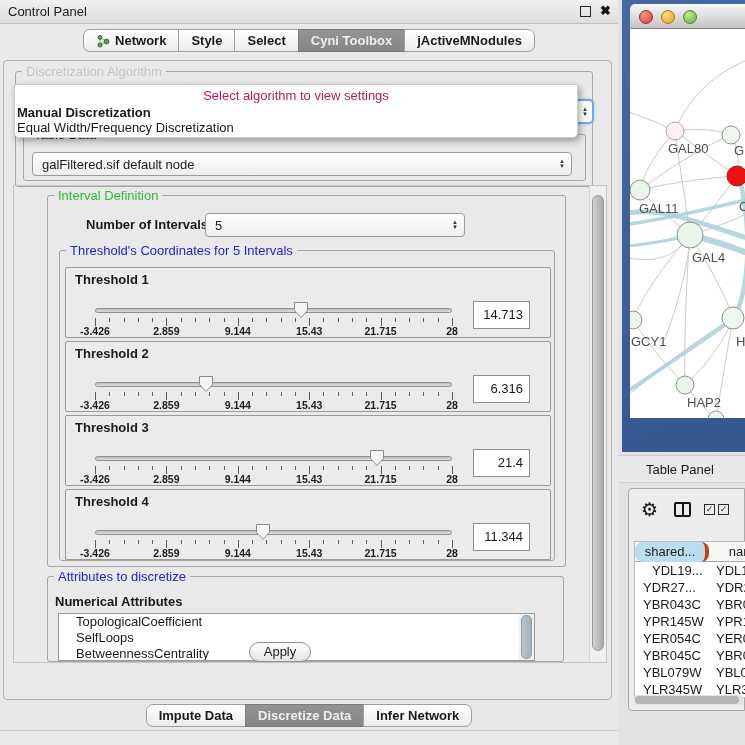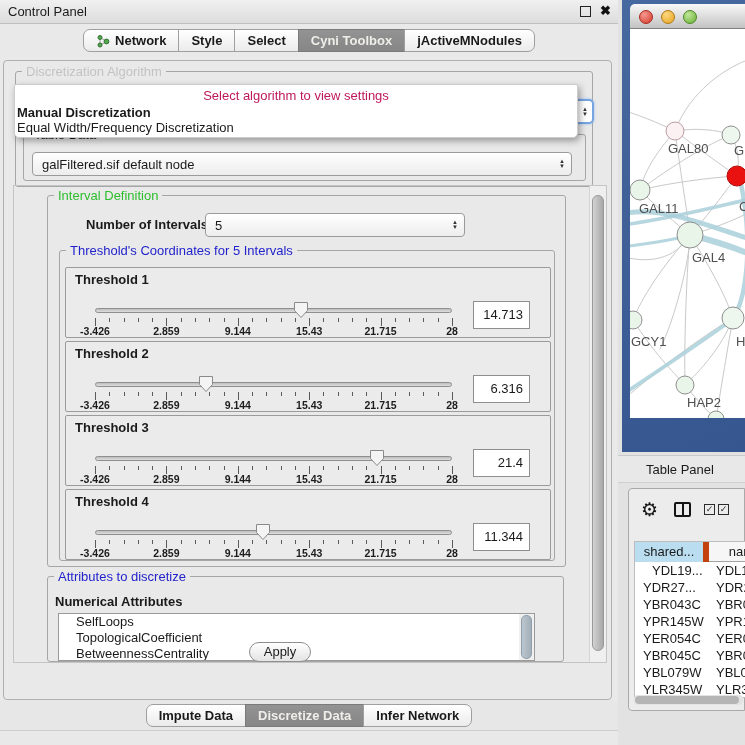--- a/index.html
+++ b/index.html
@@ -94,21 +94,21 @@
   .tp-toolbar { position:absolute; left:0; top:0; width:117px; height:46px; }
   .gear { position:absolute; left:12px; top:9px; font-size:19px; color:#141414; }
   .colicon { position:absolute; left:45px; top:13px; width:17px; height:15px; border:2px solid #141414; border-radius:2px; }
   .colicon-div { position:absolute; left:50%; top:0; width:2px; height:100%; background:#141414; transform:translateX(-50%); }
   .cb { position:absolute; top:15px; width:11px; height:11px; border:1.5px solid #2c2c2c; font-size:9px; line-height:9px; text-align:center; color:#2c2c2c; }
   .cb.cb1 { left:75px; } .cb.cb2 { left:89px; }
 
   #tp-table { position:absolute; left:5px; top:52px; width:112px; height:157px; background:#fff; border:1px solid #bdbdbd; overflow:hidden; }
   #tp-header { position:absolute; left:0; top:0; width:160px; height:20px; border-bottom:1px solid #a4a4a4; background:#f6f6f6; }
   .th-cell { position:absolute; top:0; height:20px; line-height:20px; text-align:center; overflow:hidden; }
-  .th-cell.hl { background:#badef0; border-right:6px solid #c2410c; }
+  .th-cell.hl { background:#badef0; border-right:4px solid #c2410c;border-radius:8px; }
   .tp-row { position:absolute; left:0; width:160px; height:17px; line-height:17px; }
   .td-cell { position:absolute; top:0; height:17px; overflow:hidden; white-space:nowrap; }
   #tp-hscroll { position:absolute; left:5px; top:206px; width:109px; height:10px; background:#e3e3e3; border-radius:4px; }
   #tp-hthumb { position:absolute; left:1px; top:1px; width:104px; height:8px; background:#b5b5b5; border-radius:4px; }
 
   svg text { font-family:"Liberation Sans",sans-serif; }
 </style>
 </head>
 <body>
 
@@ -370,22 +370,22 @@
                 </div>
               </div>
           </div>
         </div>
 
         <div class="group" id="attr-group">
           <span class="group-label blue">Attributes to discretize</span>
           <div id="attr-label">Numerical Attributes</div>
           <div id="attr-list">
             <div id="attr-items">
+                <div class="attr-item">TopologicalCoefficient</div>
                 <div class="attr-item">SelfLoops</div>
-                <div class="attr-item">TopologicalCoefficient</div>
                 <div class="attr-item">BetweennessCentrality</div>
               </div>
             <div class="list-scrollbar">
               <div class="list-thumb"></div>
             </div>
           </div>
         </div>
 
         <div id="v-scrollbar">
           <div id="v-thumb"></div>

